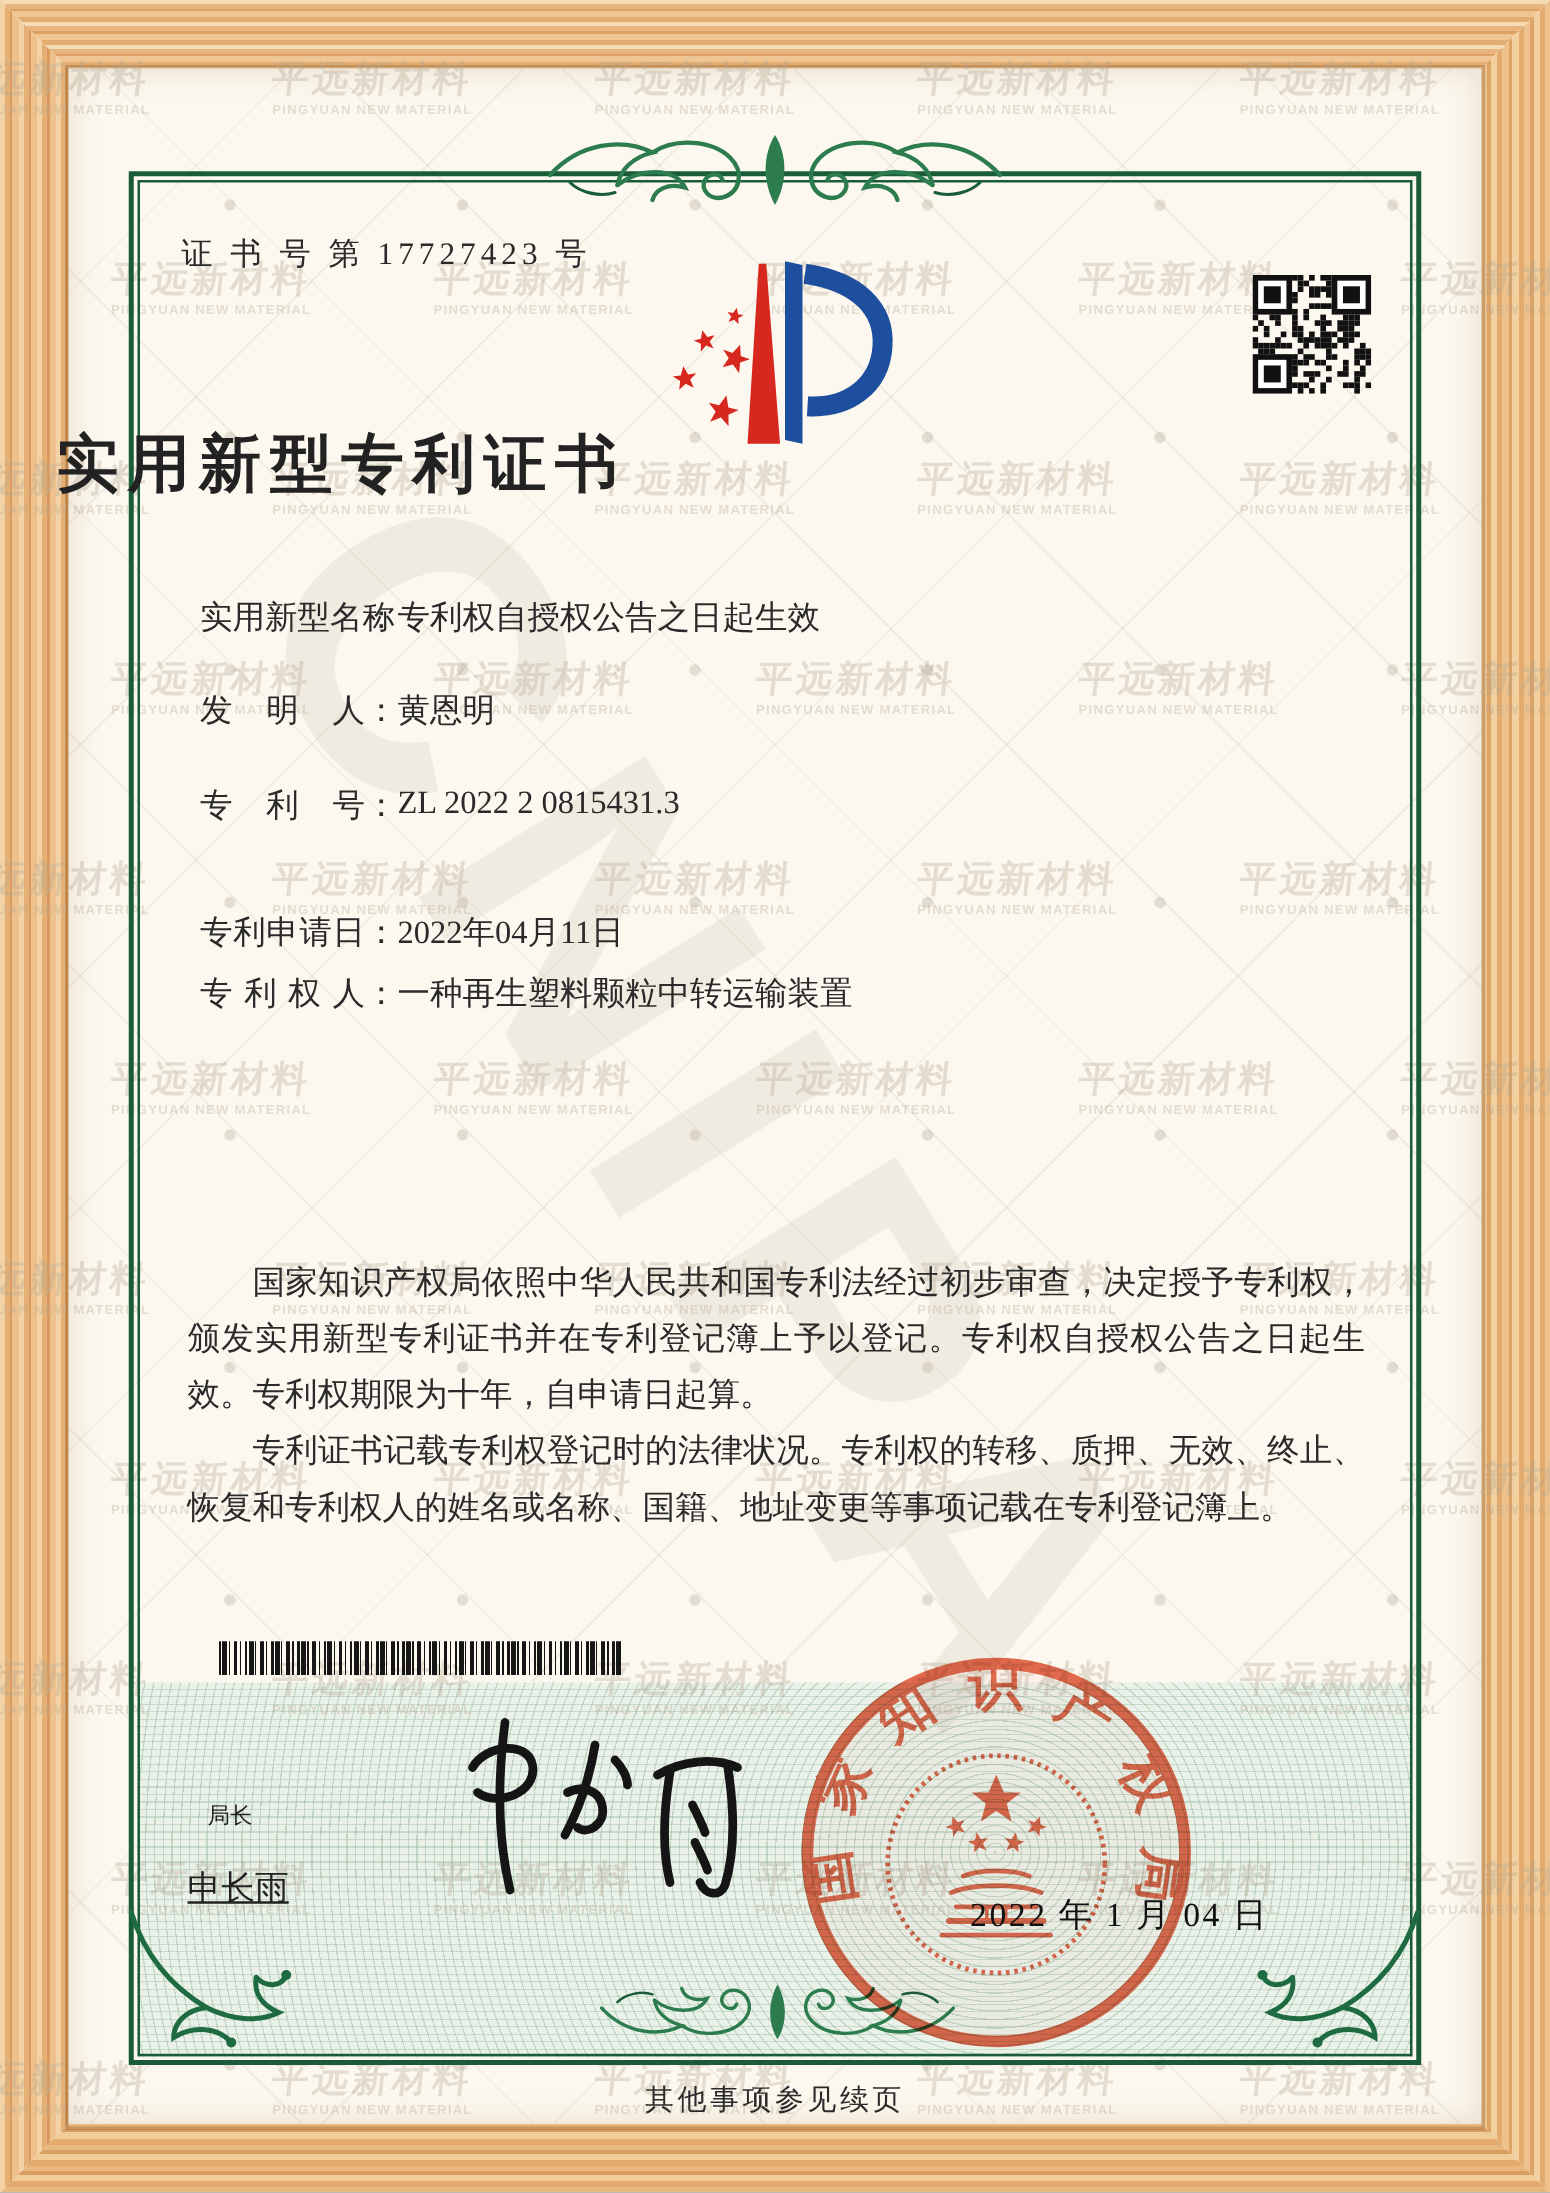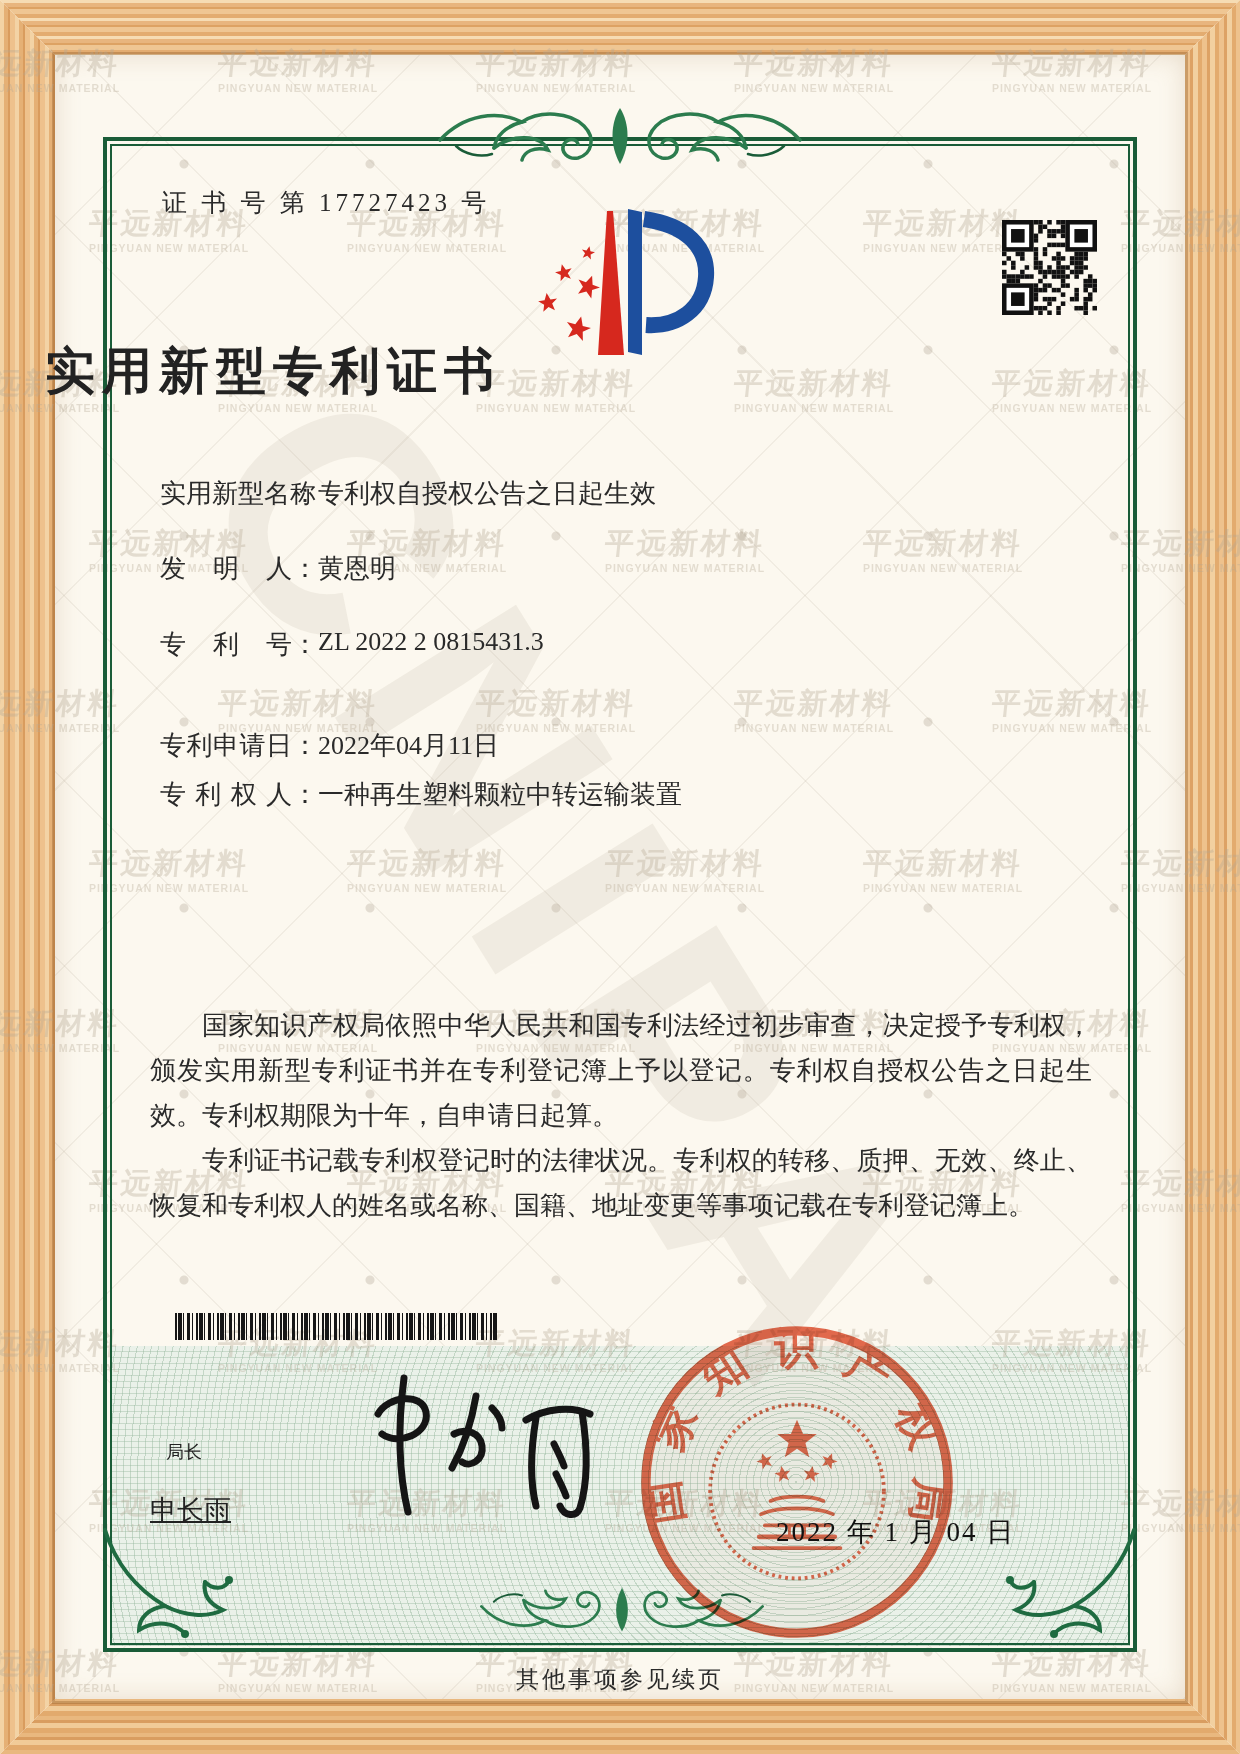--- a/index.html
+++ b/index.html
@@ -45,21 +45,21 @@
   .wm-big{position:absolute;left:430px;top:330px;z-index:3;pointer-events:none;
     font-family:"Liberation Sans",sans-serif;font-weight:bold;font-size:310px;letter-spacing:34px;
     color:rgba(188,178,160,.18);transform:rotate(58deg);transform-origin:0 0;white-space:nowrap;}
   
   .gborder{position:absolute;left:103px;top:137px;width:1034px;height:1515px;z-index:4;
     border:4px solid #1a5c38;box-sizing:border-box;pointer-events:none;}
   .gborder-inner{position:absolute;inset:3px;border:2px solid #1a5c38;}
   .orn{position:absolute;z-index:5;pointer-events:none;}
   
   .ct{position:absolute;z-index:6;color:#2a2a2a;}
-  .cert-no{left:162px;top:186px;font-size:25px;letter-spacing:4px;}
+  .cert-no{left:145px;top:186px;font-size:25px;letter-spacing:4px;}
   .title{left:45px;top:338px;width:1030px;text-align:left;font-size:50px;font-weight:bold;
          letter-spacing:7px;color:#222;}
   .frow{left:160px;font-size:26px;white-space:nowrap;}
   .flabel{display:inline-block;width:132px;text-align:justify;text-align-last:justify;vertical-align:top;}
   .colon{vertical-align:top;}
   .fvalue{vertical-align:top;}
   .fvalue-wrap{display:inline-block;white-space:normal;width:700px;line-height:40px;}
   .grant2{position:absolute;left:458px;top:0;white-space:nowrap;}
   .body-par{left:150px;width:942px;font-size:26px;line-height:45px;text-align:justify;}
   .body-par p{margin:0;text-indent:2em;}

